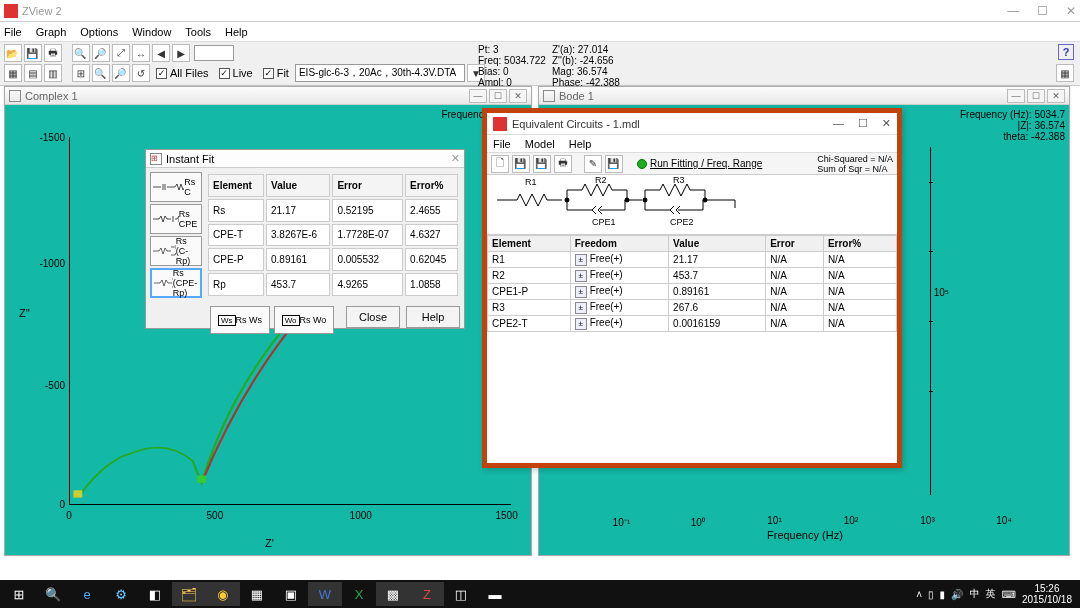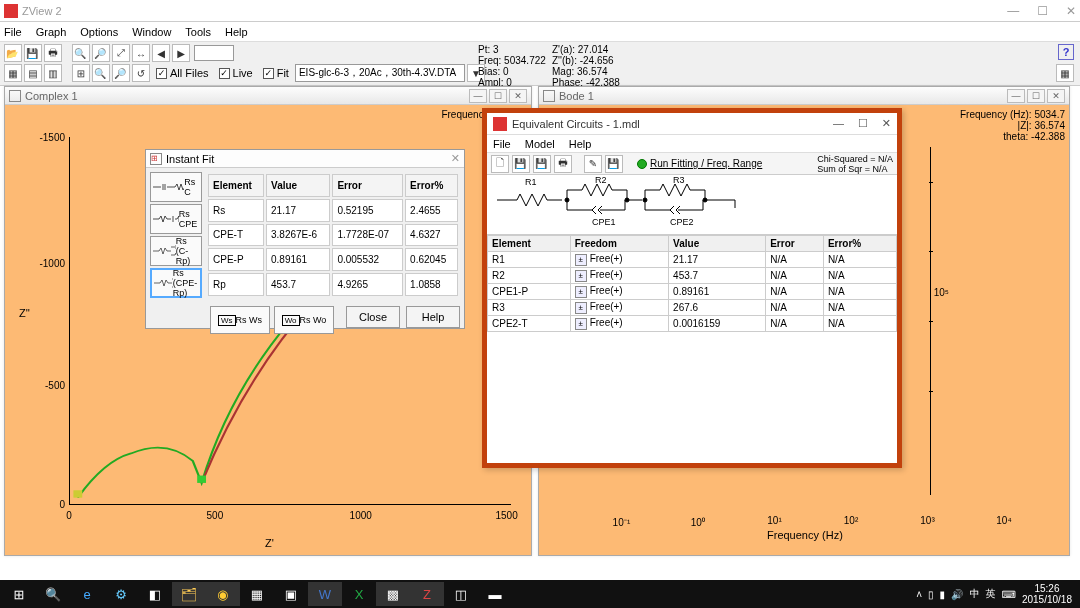--- a/index.html
+++ b/index.html
@@ -12,21 +12,21 @@
 .toolbar-row { display: flex; align-items: center; gap: 2px; }
 .tb-btn { width: 18px; height: 18px; border: 1px solid #bbb; background: #fff; display: inline-flex; align-items: center; justify-content: center; font-size: 10px; color: #333; }
 .tb-sep { width: 6px; }
 .chk { display: inline-flex; align-items: center; gap: 3px; margin: 0 4px; }
 .chk .box { width: 11px; height: 11px; border: 1px solid #555; background: #fff; display: inline-flex; align-items: center; justify-content: center; font-size: 9px; }
 .fileselect { width: 170px; height: 18px; border: 1px solid #999; background: #fff; padding: 0 3px; font-size: 10px; display: flex; align-items: center; }
 .status-block { position: absolute; left: 478px; top: 2px; font-size: 10px; line-height: 11px; color: #000; }
 .status-block2 { position: absolute; left: 552px; top: 2px; font-size: 10px; line-height: 11px; }
 .help-q { position: absolute; right: 6px; top: 2px; width: 16px; height: 16px; border: 1px solid #66c; color: #33c; display: flex; align-items: center; justify-content: center; font-weight: bold; }
 .mdi-area { position: absolute; top: 86px; left: 0; right: 0; bottom: 28px; background: #fff; }
-.subwin { position: absolute; border: 1px solid #aaa; background: #fdba74; box-shadow: 0 0 3px rgba(0,0,0,0.1); }
+.subwin { position: absolute; border: 1px solid #aaa; background: #14b8a6; box-shadow: 0 0 3px rgba(0,0,0,0.1); }
 .subwin-title { height: 18px; background: linear-gradient(#fdfdfd,#e8e8e8); border-bottom: 1px solid #ccc; display: flex; align-items: center; padding: 0 4px; font-size: 11px; color: #666; }
 .subwin-title .wbtns { margin-left: auto; display: flex; gap: 2px; }
 .subwin-title .wb { width: 18px; height: 14px; border: 1px solid #bbb; background: #f5f5f5; font-size: 9px; display: flex; align-items: center; justify-content: center; }
 .freq-overlay { position: absolute; font-size: 10px; line-height: 11px; text-align: right; }
 .ytick { position: absolute; left: -38px; width: 34px; text-align: right; font-size: 10px; }
 .xtick { position: absolute; bottom: -16px; font-size: 10px; transform: translateX(-50%); }
 .axis-label { position: absolute; font-size: 11px; }
 .curve { position: absolute; width: 100%; height: 100%; }
 .instant-fit { position: absolute; left: 140px; top: 62px; width: 320px; height: 180px; border: 1px solid #999; background: #f0f0f0; }
 .if-title { height: 18px; background: #fdfdfd; border-bottom: 1px solid #ccc; display: flex; align-items: center; padding: 0 4px; font-size: 11px; }

